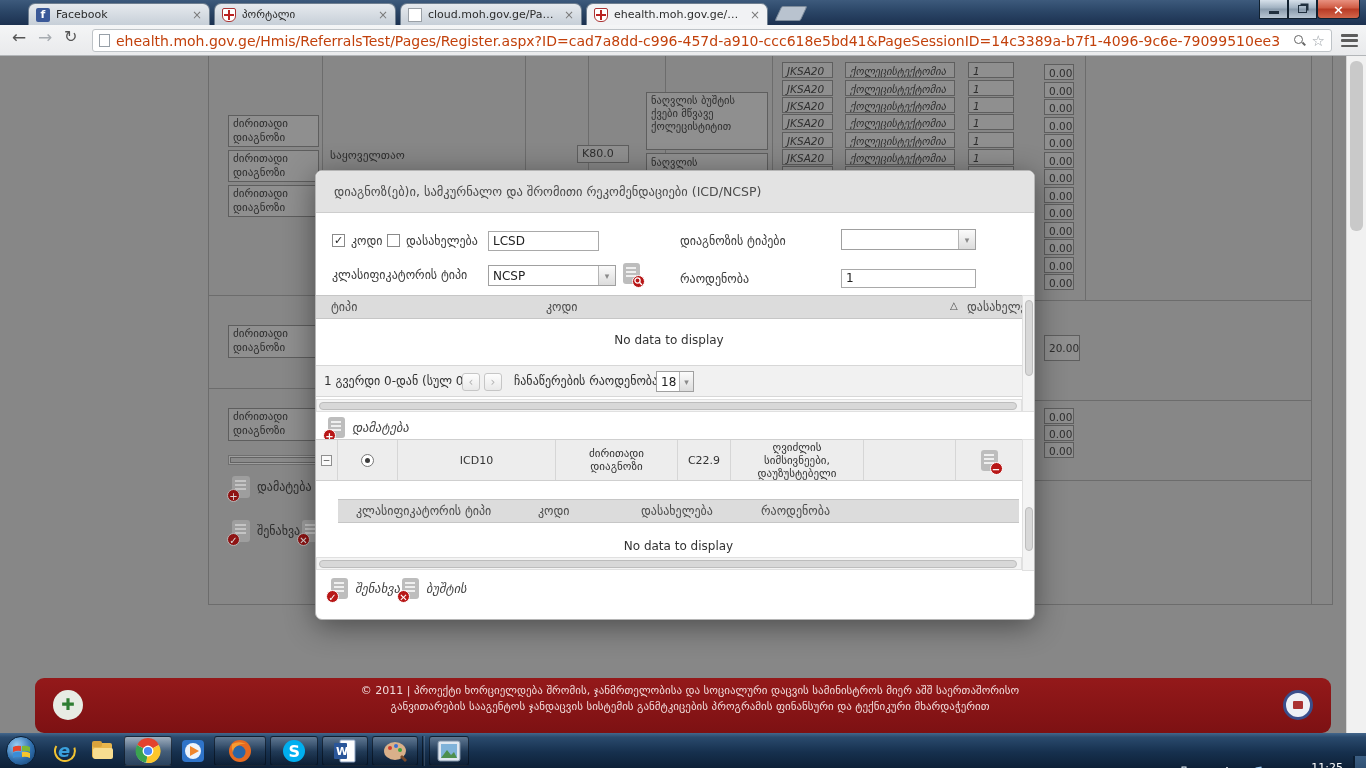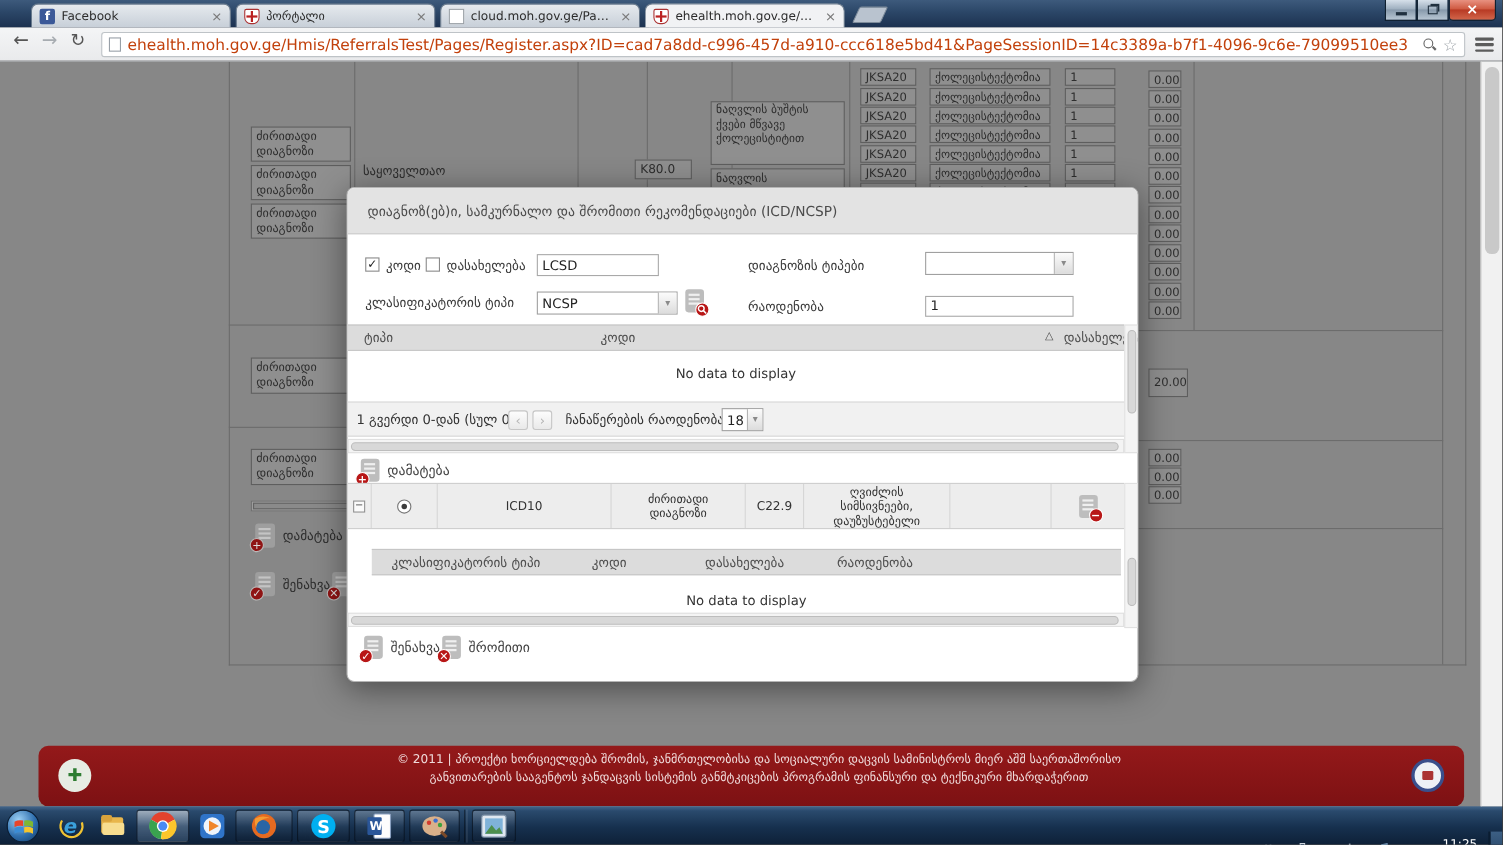--- a/index.html
+++ b/index.html
@@ -1,18 +1,18 @@
 <!DOCTYPE html>
 <html><head>
 <meta charset="utf-8">
 <style>
   html,body{margin:0;padding:0;background:#000;}
   *{box-sizing:border-box;font-family:"DejaVu Sans",sans-serif;}
   .screen{position:relative;width:1366px;height:768px;overflow:hidden;background:#878787;}
-  .abs{position:absolute;}
+  .abs{position:absolute;font-style:italic;}
 
   
   .titlebar{position:absolute;left:0;top:0;width:1366px;height:25px;
     background:linear-gradient(180deg,#3d5a7c 0%,#2b4667 45%,#1d3least 100%);
     background:linear-gradient(180deg,#3d5a7c 0%,#2b4667 45%,#1c3150 100%);}
   .tabs{position:absolute;left:28px;top:3px;height:22px;display:flex;}
   .tab{position:relative;width:182px;height:22px;margin-right:4px;border:1px solid #6f7f90;border-bottom:none;
     border-radius:7px 7px 0 0;background:linear-gradient(180deg,#e6eaee,#c7cfd8);
     display:flex;align-items:center;padding:0 7px;font-size:11px;color:#2c2c2c;white-space:nowrap;overflow:hidden;}
   .tab.active{background:#f1f2f4;z-index:3;}
@@ -383,21 +383,21 @@
       <div class="action abs" style="left:15px;top:407px;">
         <div class="doc">
             <div class="badge bl">✓</div>
           </div>
         <span>შენახვა</span>
       </div>
       <div class="action abs" style="left:86px;top:407px;">
         <div class="doc">
             <div class="badge bl">✕</div>
           </div>
-        <span>შრომითი</span>
+        <span>ბუშტის</span>
       </div>
     </div>
 
     <div class="footer">
       <div class="seal left"></div>
       <div class="seal right"></div>
       <div class="ln">© 2011 | პროექტი ხორციელდება შრომის, ჯანმრთელობისა და სოციალური დაცვის სამინისტროს მიერ აშშ საერთაშორისო</div>
       <div class="ln" style="margin-top:3px;">განვითარების სააგენტოს ჯანდაცვის სისტემის განმტკიცების პროგრამის ფინანსური და ტექნიკური მხარდაჭერით</div>
     </div>
   </div>

